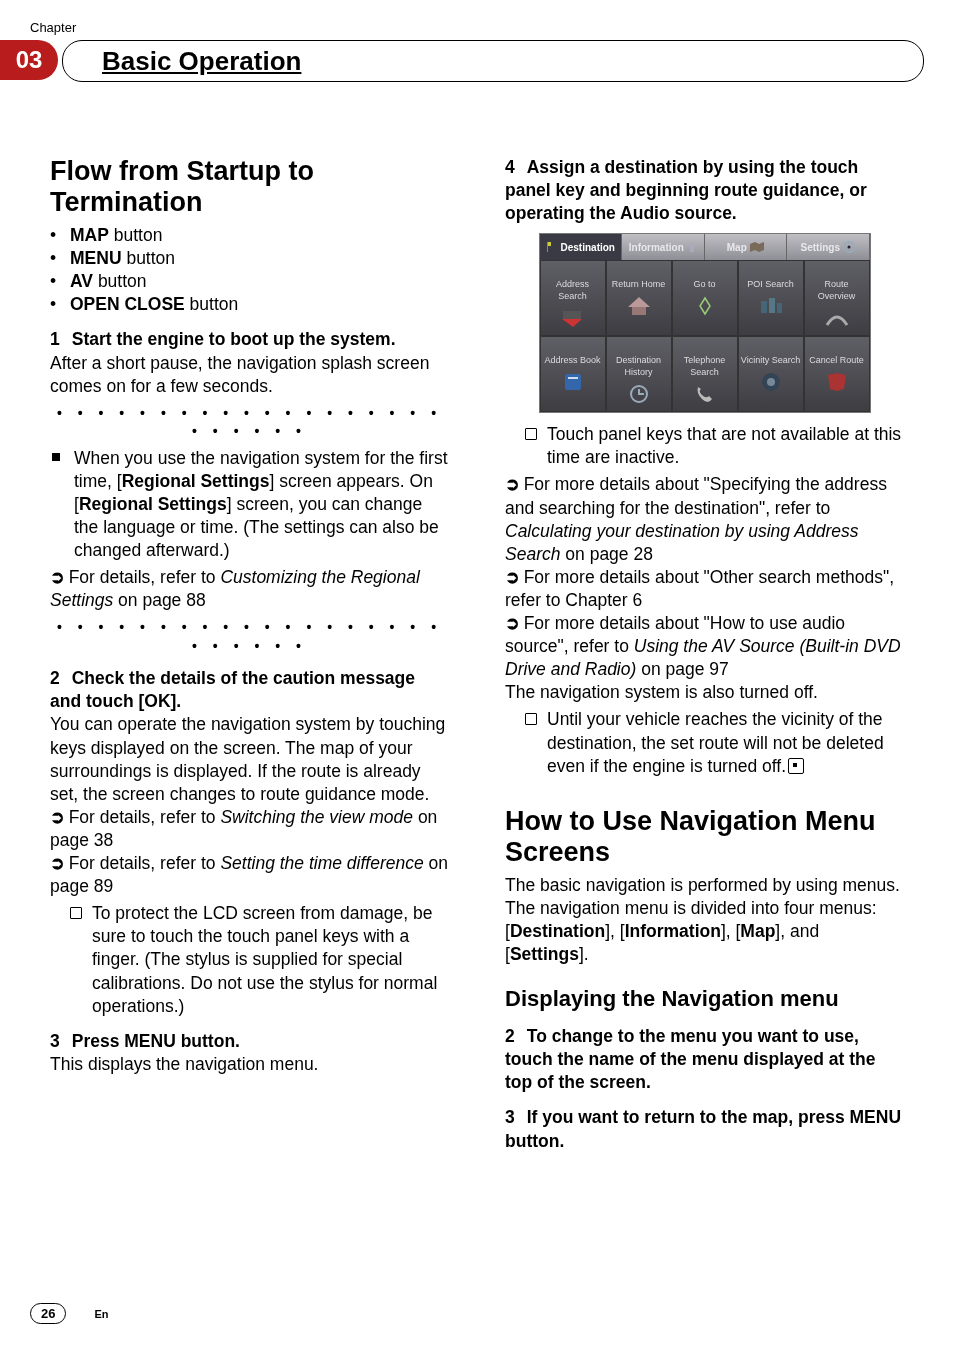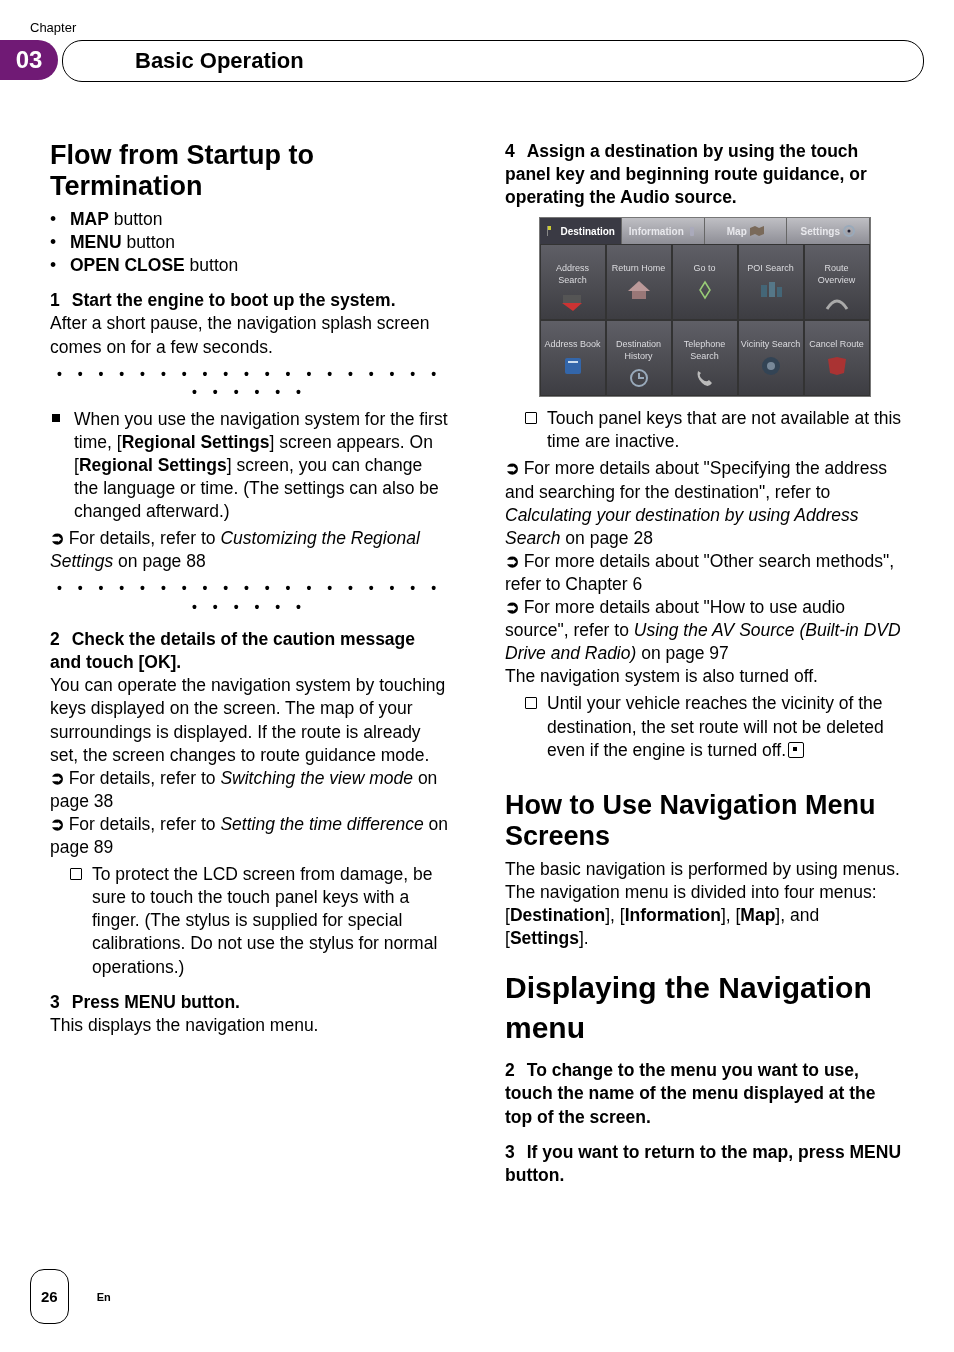--- a/index.html
+++ b/index.html
@@ -44,48 +44,49 @@
     top: 0;
     height: 40px;
     border: 1px solid #000;
     border-radius: 20px;
     z-index: 0;
     display:flex;
     align-items:center;
   }
   .header-container .pill .title {
     font-weight: 900;
-    font-size: 22px;
-    margin-left: 72px;
+    font-size: 26px;
+    margin-left: 39px;
+    text-decoration: underline;
   }
   .header-container .badge {
-    background:#701a75;color:#fff;font-weight:bold;font-size:24px;
+    background:#b91c1c;color:#fff;font-weight:bold;font-size:24px;
     width:58px;height:40px;border-radius:0 20px 20px 0;
     display:flex;align-items:center;justify-content:center;
     z-index:2;position:relative;
   }
 
   .columns {
     display: flex;
     gap: 56px;
-    margin-top: 56px;
+    margin-top: 72px;
   }
   .col {
     flex: 1;
     font-size: 17.5px;
     line-height: 1.32;
   }
   h2.section {
     font-size: 27px;
     font-weight: 900;
     margin: 0 0 6px 0;
     line-height: 1.15;
   }
   h3.subsection {
-    font-size: 30px;
+    font-size: 22px;
     font-weight: 900;
     margin: 18px 0 6px 0;
   }
   .step-head {
     font-weight: bold;
     margin-top: 12px;
   }
   .step-head .num { margin-right: 12px; }
   ul.bullets {
     list-style: none;
@@ -193,21 +194,21 @@
   .shot .cell .ico { width:26px;height:22px; }
   .mini-ico { display:inline-block; }
 
   .footer {
     position:absolute;
     bottom:28px;left:30px;
     display:flex;align-items:center;gap:8px;
   }
   .page-badge {
     border:1.5px solid #000;border-radius:14px;
-    padding:18px 10px;font-weight:bold;font-size:15px;
+    padding:2px 10px;font-weight:bold;font-size:13px;
   }
   .footer .lang { font-size:11px;font-weight:bold;padding-left:20px; }
 </style>
 </head>
 <body>
 
 <div class="page">
 
   <div class="chapter-label">Chapter</div>
 
@@ -220,20 +221,21 @@
     </div>
   </div>
 
   <div class="columns">
 
     <div class="col">
       <h2 class="section">Flow from Startup to Termination</h2>
       <ul class="bullets">
         <li><span class="bold">MAP</span><span> button</span></li>
         <li><span class="bold">MENU</span><span> button</span></li>
+        <li><span class="bold">AV</span><span> button</span></li>
         <li><span class="bold">OPEN CLOSE</span><span> button</span></li>
       </ul>
 
       <div class="step-head"><span class="num">1</span><span>Start the engine to boot up the system.</span></div>
       <div>After a short pause, the navigation splash screen comes on for a few seconds.</div>
 
       <div class="dot-row">• • • • • • • • • • • • • • • • • • • • • • • • •</div>
 
       <ul class="blksq-list">
         <li>

